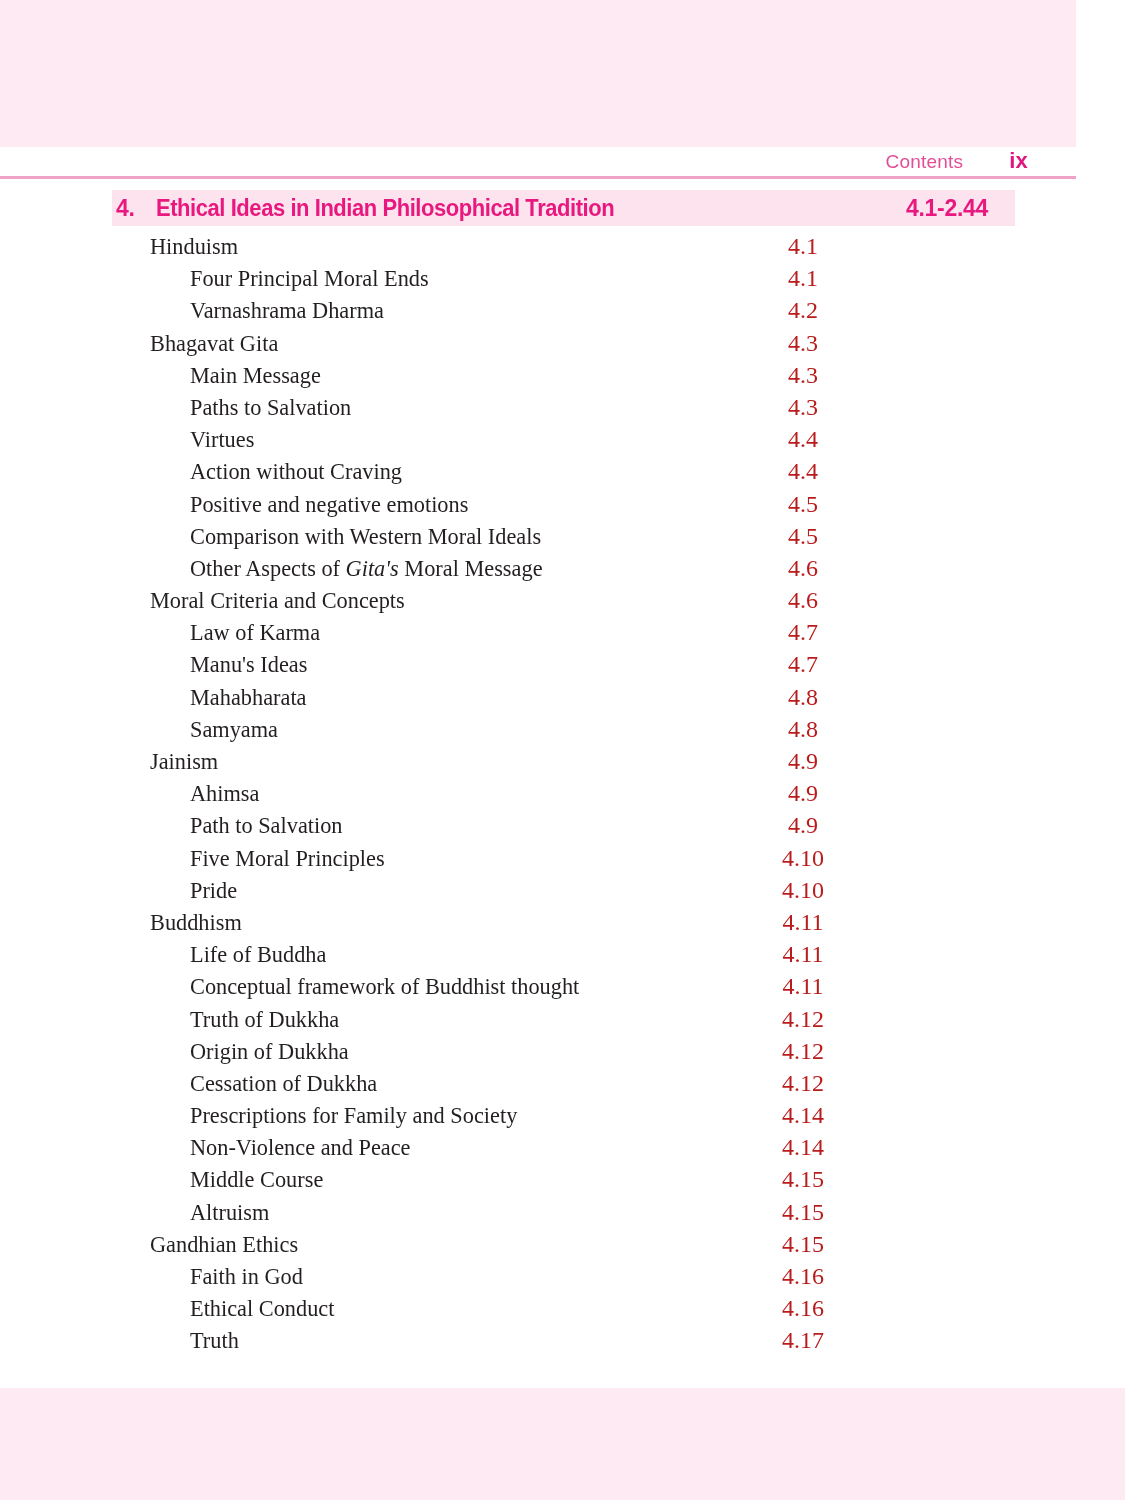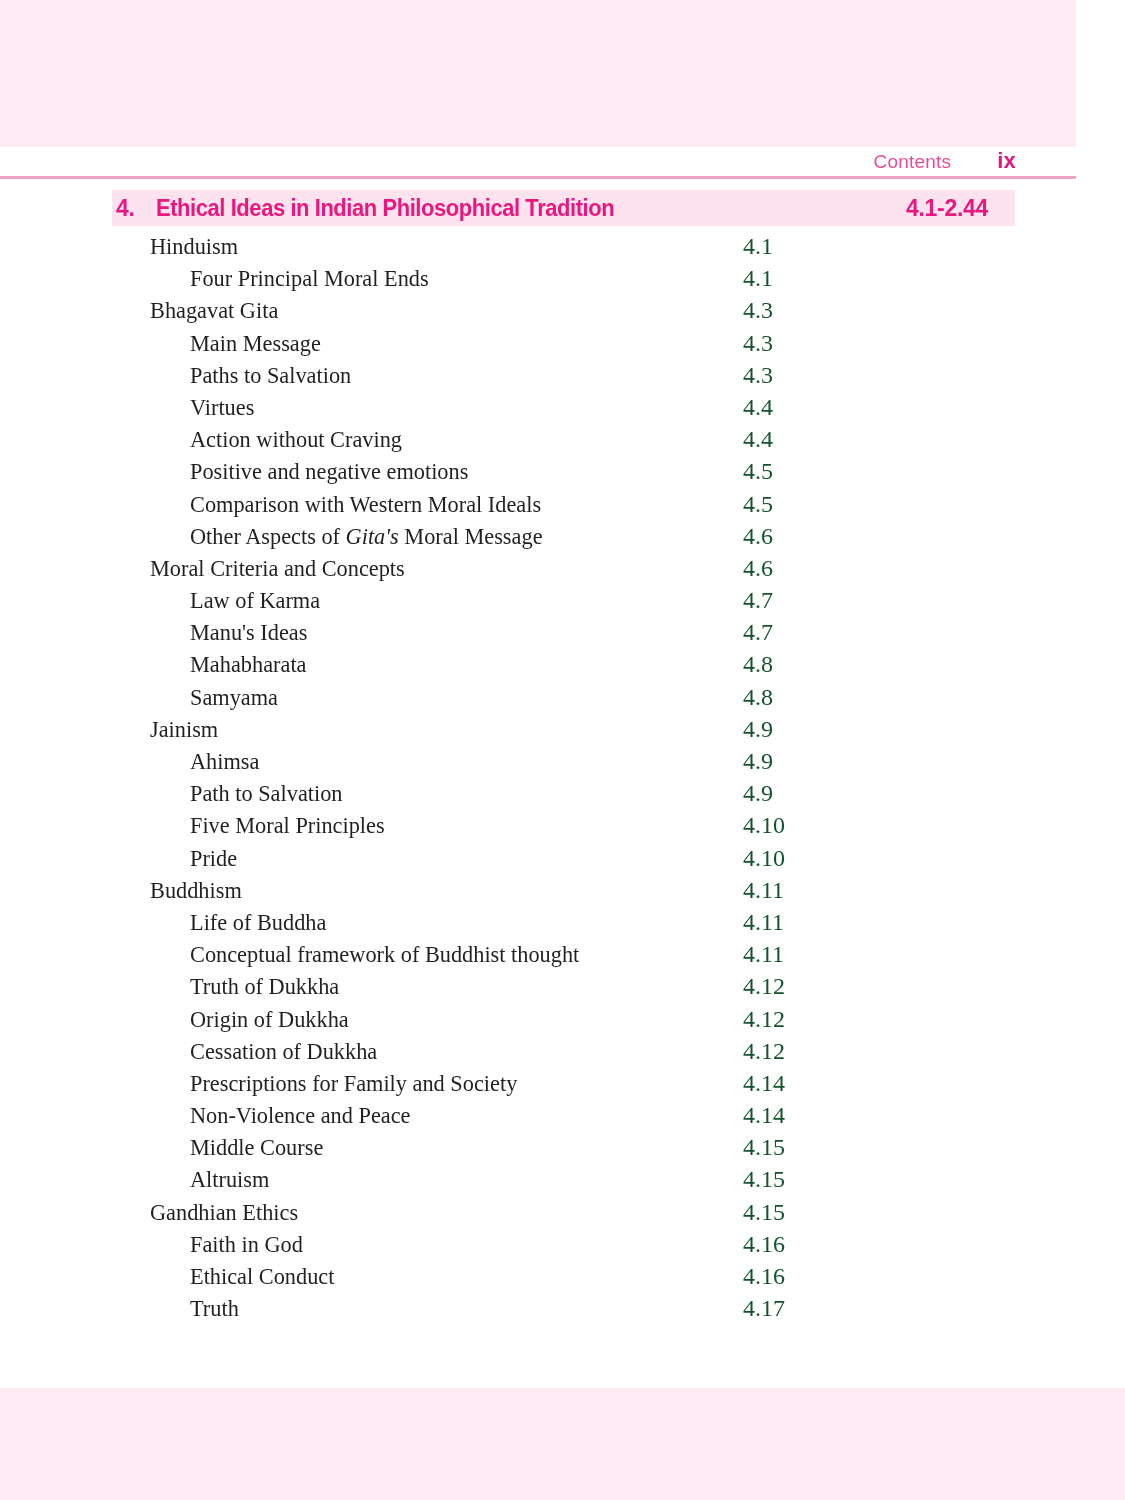--- a/index.html
+++ b/index.html
@@ -29,21 +29,21 @@
     left: 0;
     top: 1388px;
     width: 1125px;
     height: 112px;
     background: #fdeaf2;
   }
 
   
   .running-header {
     position: absolute;
-    left: 0;
+    left: 12px;
     top: 147px;
     width: 1076px;
     height: 29px;
     background: #ffffff;
   }
   .running-header-inner {
     position: absolute;
     right: 60px;
     top: 1px;
     display: flex;
@@ -145,23 +145,23 @@
 
   .toc-label i {
     font-style: italic;
   }
 
   .toc-page {
     position: absolute;
     top: 0;
     right: 137px;
     width: 120px;
-    text-align: left;
+    text-align: center;
     font-size: 24px;
-    color: #14532d;
+    color: #b91c1c;
     line-height: 30px;
     white-space: nowrap;
   }
 </style>
 </head>
 <body>
 
 <div class="band-top"></div>
 
 <div class="running-header">
@@ -181,20 +181,24 @@
 
 <div class="toc" id="toc-root">
     <div class="toc-row lvl1">
       <span class="toc-label">Hinduism</span>
       <span class="toc-page">4.1</span>
     </div>
     <div class="toc-row lvl2">
       <span class="toc-label">Four Principal Moral Ends</span>
       <span class="toc-page">4.1</span>
     </div>
+    <div class="toc-row lvl2">
+      <span class="toc-label">Varnashrama Dharma</span>
+      <span class="toc-page">4.2</span>
+    </div>
     <div class="toc-row lvl1">
       <span class="toc-label">Bhagavat Gita</span>
       <span class="toc-page">4.3</span>
     </div>
     <div class="toc-row lvl2">
       <span class="toc-label">Main Message</span>
       <span class="toc-page">4.3</span>
     </div>
     <div class="toc-row lvl2">
       <span class="toc-label">Paths to Salvation</span>

